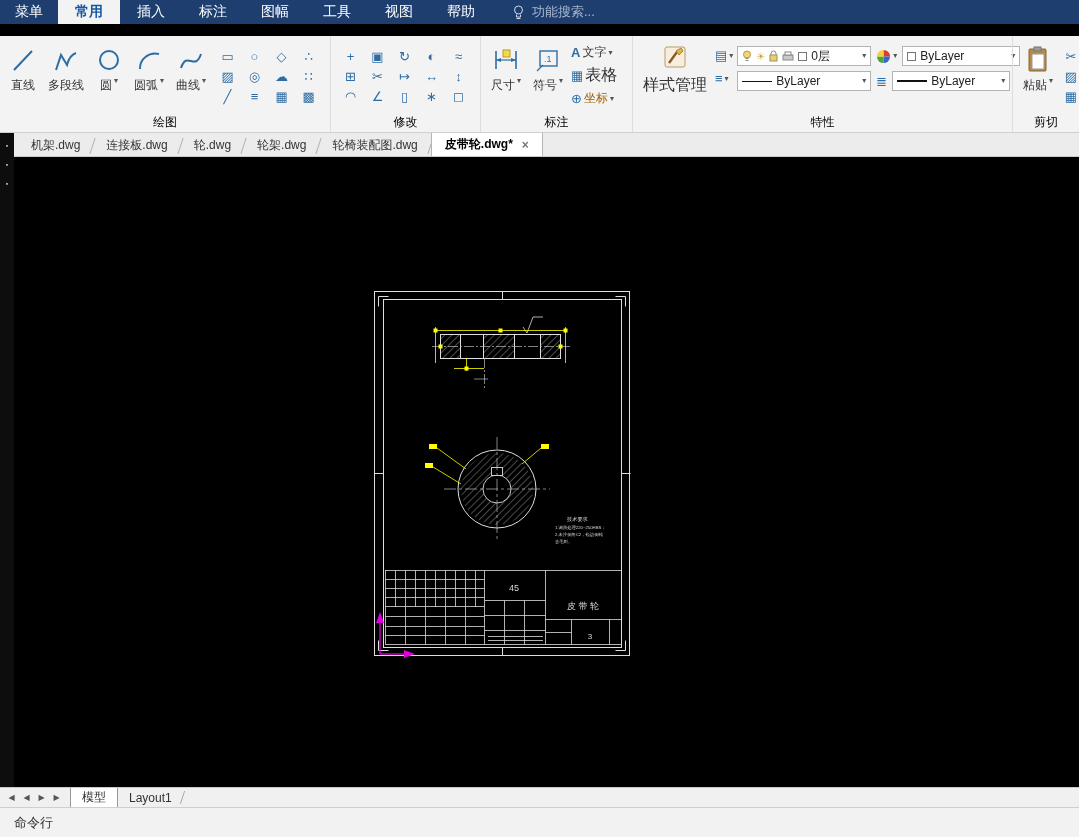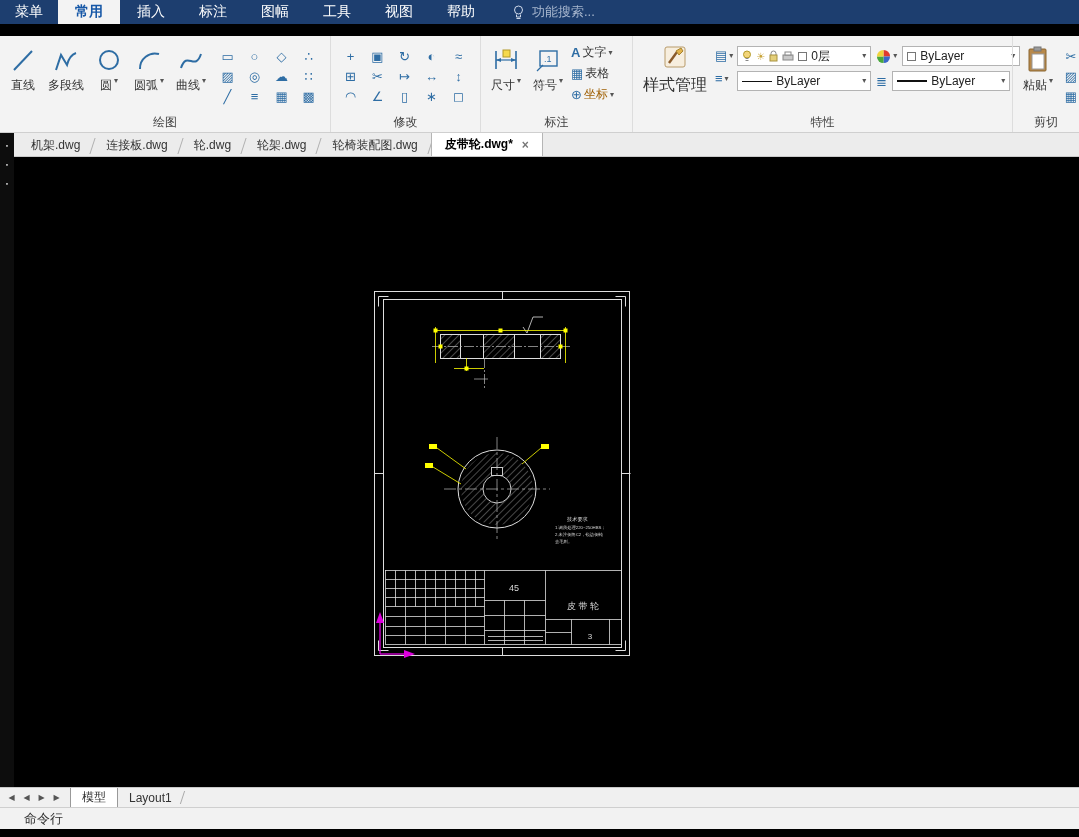--- a/index.html
+++ b/index.html
@@ -13,21 +13,21 @@
   .menu-root{padding:0 15px;display:flex;align-items:center;cursor:default}
   .mtab{padding:8px 17px;display:flex;align-items:center;cursor:default}
   .mtab.active{background:#f3f3f3;color:#1758a7;font-weight:bold}
   .search{display:flex;align-items:center;gap:7px;margin-left:20px;color:#a9b8cf;font-size:13px;cursor:default}
 
   
   .ribbon{position:absolute;top:36px;left:0;right:0;height:97px;background:#f3f3f3;
     border-bottom:1px solid #cfcfcf;display:flex;z-index:19;overflow:hidden}
   .rgroup{position:relative;height:100%;padding:8px 4px 16px 6px;display:flex;align-items:flex-start;gap:4px}
   .rgroup+.rgroup{border-left:1px solid #ddd}
-  .glabel{position:absolute;bottom:1px;left:0;right:0;text-align:center;font-size:12px;color:#404040}
+  .glabel{position:absolute;bottom:1px;left:0;right:0;text-align:center;font-size:12px;color:#000000}
   .bigbtn{display:flex;flex-direction:column;align-items:center;gap:3px;padding:2px 4px;color:#333;font-size:12px;cursor:default}
   .bigbtn .lblrow{display:flex;align-items:flex-start;gap:2px;white-space:nowrap}
   .caret{font-size:8px;color:#555;line-height:1}
   .igrid{display:grid;grid-auto-rows:20px;align-content:start;margin-top:2px}
   .igrid.cols4{grid-template-columns:repeat(4,27px)}
   .igrid.cols5{grid-template-columns:repeat(5,27px)}
   .igrid.cols1{grid-template-columns:20px}
   .gicon{display:flex;align-items:center;justify-content:center;width:100%;height:100%;
     color:#2e6da4;font-size:13px;cursor:default}
   .pcol{display:flex;flex-direction:column;gap:8px;margin-top:4px}
@@ -66,22 +66,22 @@
   .modelbar{position:absolute;top:787px;left:0;right:0;height:20px;background:#f0f0f0;
     border-top:1px solid #c9c9c9;display:flex;align-items:center;font-size:12px;color:#333;z-index:20;padding-left:4px}
   .modelbar .navgrid{display:flex;align-items:center;margin-right:6px}
   .modelbar .navgrid .gicon{width:15px;height:14px;color:#555;font-size:8px}
   .ltab{height:100%;display:flex;align-items:center;padding:0 11px;position:relative;cursor:default}
   .ltab:not(.active)::after{content:"";position:absolute;right:0;top:3px;bottom:3px;width:1px;
     background:#aaa;transform:skewX(-18deg)}
   .ltab.active{background:#fff;font-weight:normal;border-left:1px solid #999;border-right:1px solid #999}
 
   
-  .cmdbar{position:absolute;top:807px;left:0;right:0;height:22px;background:#f2f2f2;
-    border-top:1px solid #cfcfcf;display:flex;align-items:center;font-size:13px;color:#333;z-index:20;padding-left:24px}
+  .cmdbar{position:absolute;top:807px;left:0;right:0;height:30px;background:#f2f2f2;
+    border-top:1px solid #cfcfcf;display:flex;align-items:center;font-size:13px;color:#333;z-index:20;padding-left:14px}
 </style>
 </head>
 <body>
 
 <div class="app">
 
   <div class="menubar">
     <div class="menu-root">菜单</div>
     <div class="mtab active">常用</div>
     <div class="mtab">插入</div>
@@ -209,21 +209,21 @@
           </span>
       </div>
       <div class="pcol" style="gap:4px;margin-top:0">
         <div class="prow-icon">
           <span style="font-weight:bold">A</span>
           <span style="color:#333;font-size:12px">文字</span>
           <span class="caret">▾</span>
         </div>
         <div class="prow-icon">
           <span>▦</span>
-          <span style="color:#333;font-size:12px">表格</span>
+          <span style="color:#333;font-size:16px">表格</span>
         </div>
         <div class="prow-icon">
           <span>⊕</span>
           <span style="color:#a16207;font-size:12px">坐标</span>
           <span class="caret">▾</span>
         </div>
       </div>
       <div class="glabel">标注</div>
     </div>
 

